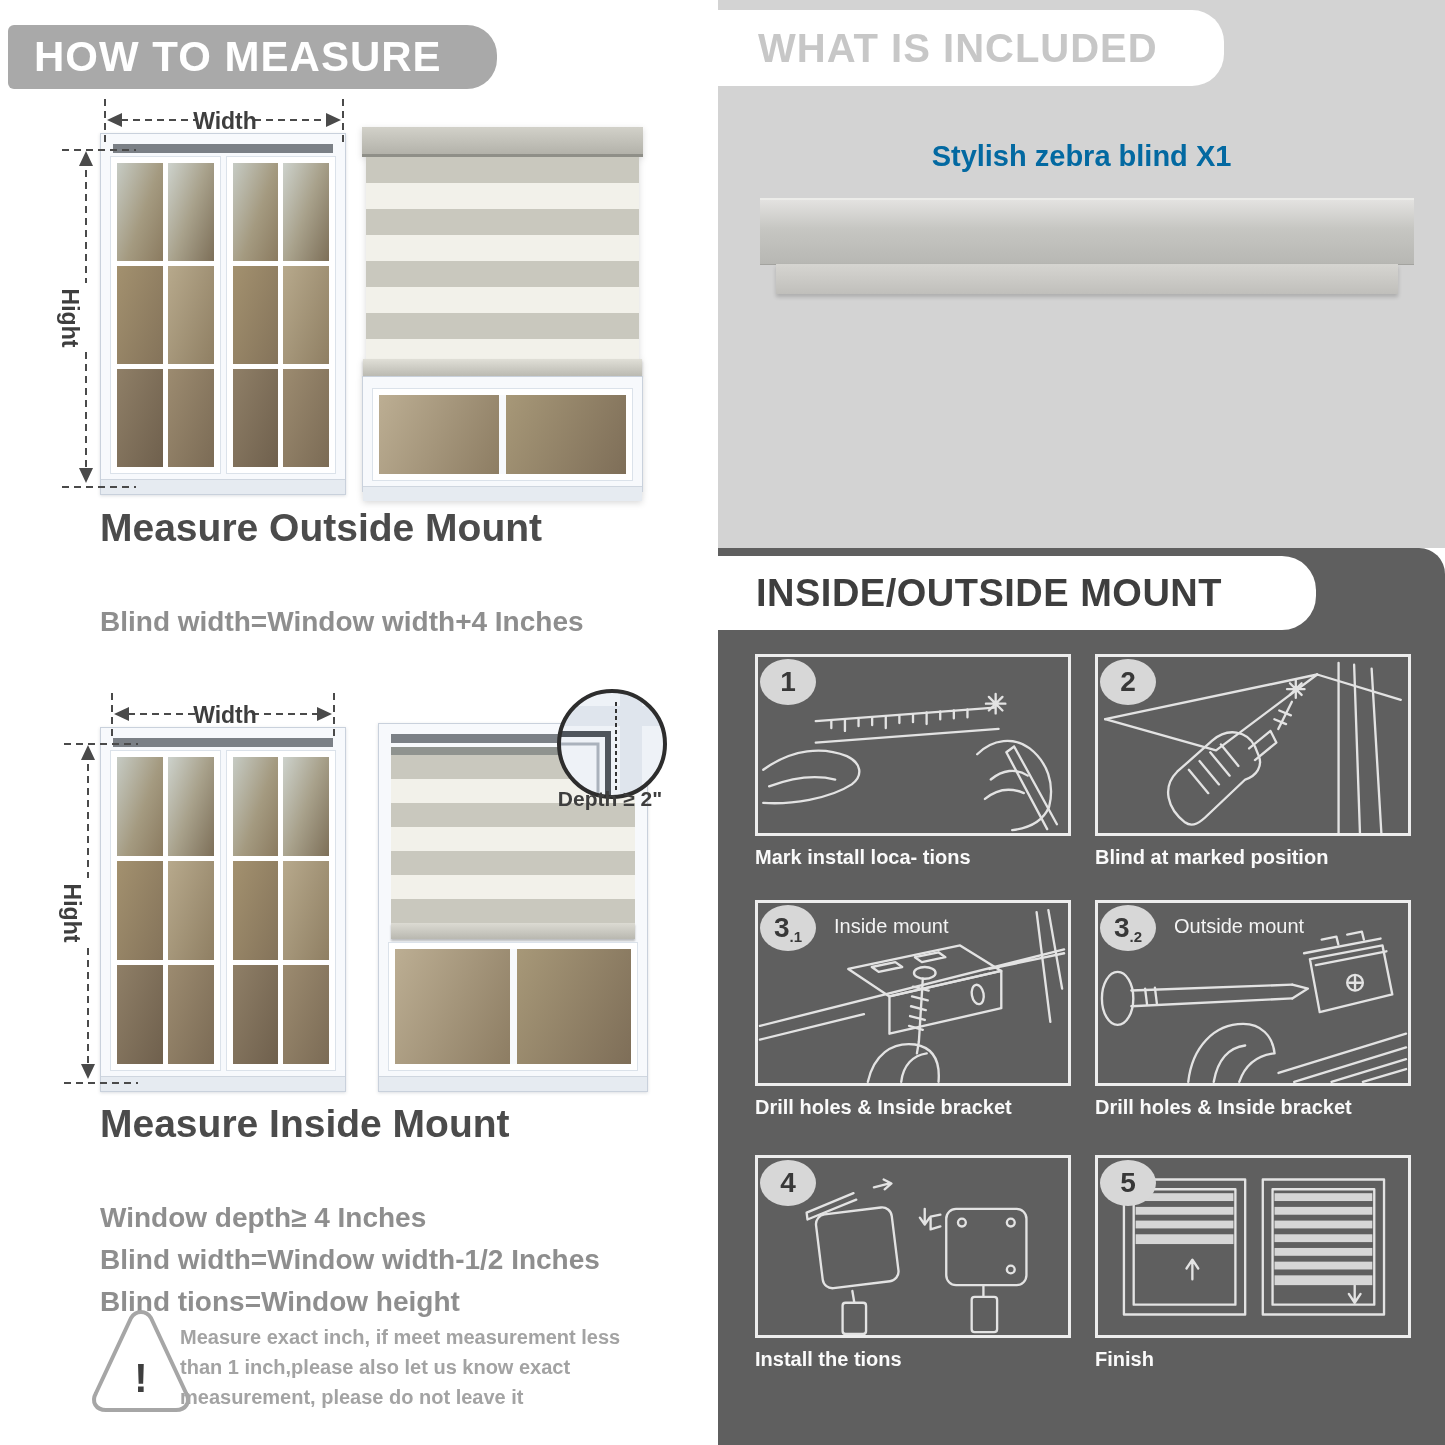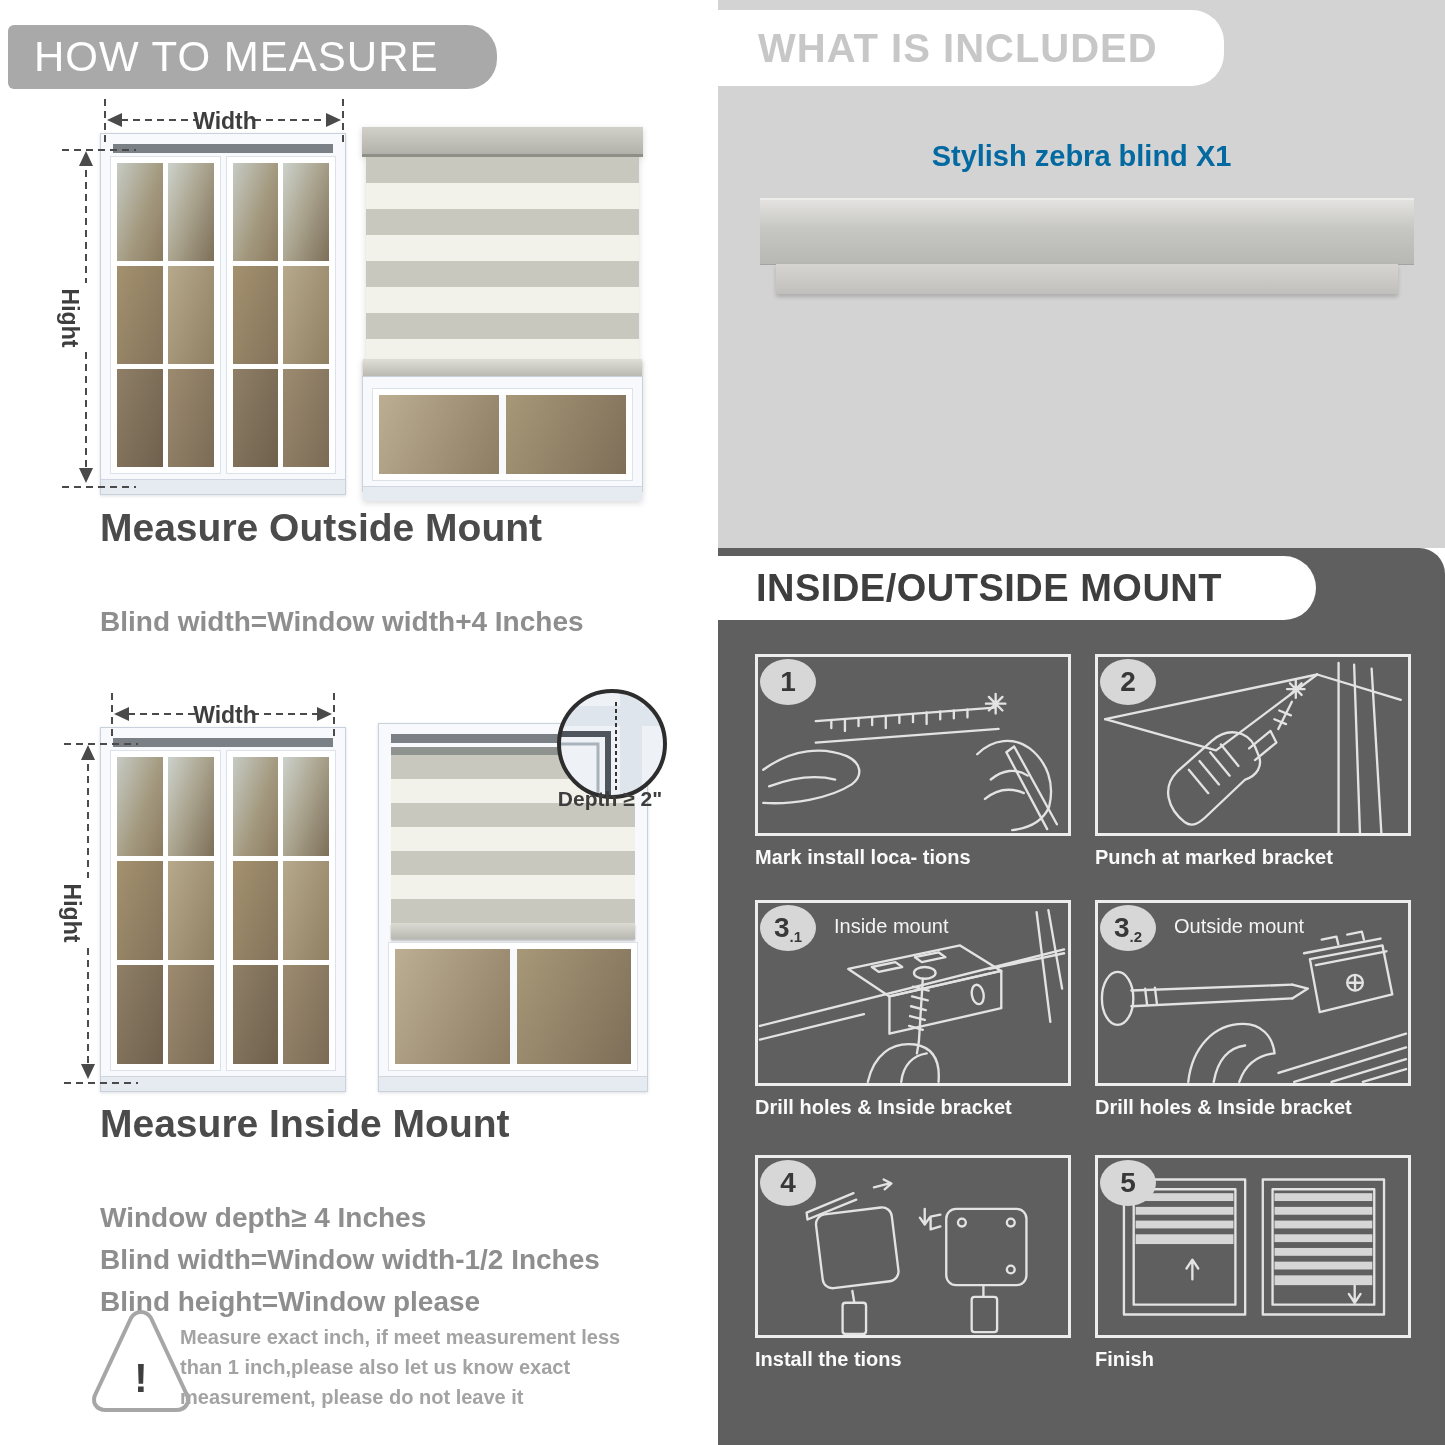--- a/index.html
+++ b/index.html
@@ -2,21 +2,21 @@
 <html><head>
 <meta charset="utf-8">
 <style>
   html,body{margin:0;padding:0;background:#fff;}
   #canvas{position:relative;width:1445px;height:1445px;background:#fff;overflow:hidden;
           font-family:"Liberation Sans",sans-serif;}
   
   .left-col{position:absolute;left:0;top:0;width:718px;height:1445px;background:#fff;}
   .banner{position:absolute;left:8px;top:25px;width:489px;height:64px;background:#a9a9a9;
           border-radius:6px 30px 30px 6px;display:flex;align-items:center;}
-  .banner span{color:#fff;font-weight:normal;font-size:42px;letter-spacing:1px;padding-left:26px;}
+  .banner span{color:#fff;font-weight:bold;font-size:42px;letter-spacing:1px;padding-left:26px;}
   .h-title{position:absolute;left:100px;color:#4b4b4b;font-weight:bold;font-size:39px;white-space:nowrap;}
   .h-line{position:absolute;left:100px;color:#8e8e8e;font-weight:bold;font-size:28px;white-space:nowrap;margin-top:44px;}
   
   .win{position:absolute;background:#f7f9fc;border:1px solid #c9d1dc;box-sizing:border-box;
        padding:10px;display:flex;flex-direction:column;box-shadow:0 1px 3px rgba(60,70,90,.18);}
   .win-top-shadow{height:9px;background:#7b8086;margin:0 2px 4px;}
   .win-body{flex:1;display:flex;gap:7px;}
   .sash{flex:1;border:6px solid #fff;outline:1px solid #dbe2ea;background:#fff;display:grid;
         grid-template-columns:1fr 1fr;grid-template-rows:1fr 1fr 1fr;gap:5px;}
   .pane{background:#9c8b70;}
@@ -54,21 +54,21 @@
   .inc-sub{position:absolute;left:0;top:140px;width:100%;text-align:center;color:#0369a1;
            font-weight:bold;font-size:29px;}
   .bar1{position:absolute;left:42px;top:198px;width:654px;height:64px;
         background:linear-gradient(180deg,#e3e2e0,#c6c6c2 45%,#b7b7b3);border-top:2px solid #ecece9;
         border-bottom:1px solid #a3a39f;}
   .bar2{position:absolute;left:58px;top:264px;width:622px;height:30px;
         background:linear-gradient(180deg,#d6d5d1,#c0bfbb);box-shadow:0 3px 4px rgba(0,0,0,.18);}
   
   .right-dark{position:absolute;left:718px;top:548px;width:727px;height:897px;background:#5f5f5f;
               border-radius:0 26px 0 0;}
-  .mnt-banner{position:absolute;left:0;top:8px;width:598px;height:64px;background:#fff;
+  .mnt-banner{position:absolute;left:0;top:8px;width:598px;height:74px;background:#fff;
               border-radius:0 34px 34px 0;display:flex;align-items:center;}
   .mnt-banner span{color:#3e3e3e;font-weight:bold;font-size:38px;letter-spacing:.5px;padding-left:38px;}
   .panel{position:absolute;width:316px;border:3px solid #ededed;box-sizing:border-box;background:#5f5f5f;}
   .panel svg{position:absolute;left:0;top:0;width:100%;height:100%;}
   .badge{position:absolute;top:2px;left:2px;min-width:44px;height:46px;padding:0 6px;border-radius:50%;
          background:#d7d7d7;color:#383838;display:flex;align-items:center;justify-content:center;z-index:3;}
   .b-main{font-weight:bold;font-size:28px;}
   .b-sub{font-weight:bold;font-size:15px;align-self:flex-end;margin-bottom:6px;}
   .b-sub:empty{display:none;}
   .panel-title{position:absolute;left:76px;top:12px;color:#f4f4f4;font-weight:normal;font-size:20px;z-index:3;}
@@ -159,21 +159,21 @@
       <div class="lower2">
         <div class="lpane"></div>
         <div class="lpane l2"></div>
       </div>
       <div class="win-sill"></div>
     </div>
 
     <div class="h-title" style="top:1102px">Measure Inside Mount</div>
     <div class="h-line" style="top:1158px">Window depth≥ 4 Inches</div>
     <div class="h-line" style="top:1200px">Blind width=Window width-1/2 Inches</div>
-    <div class="h-line" style="top:1242px">Blind height=Window please</div>
+    <div class="h-line" style="top:1242px">Blind tions=Window height</div>
 
     <svg class="dims" width="718" height="1445" viewBox="0 0 718 1445">
       <g stroke="#4a4a4a" stroke-width="2" stroke-dasharray="7 5" fill="none">
         <line x1="105" y1="99" x2="105" y2="146"></line>
           <line x1="343" y1="99" x2="343" y2="146"></line>
         <line x1="121" y1="120" x2="196" y2="120"></line>
           <line x1="254" y1="120" x2="329" y2="120"></line>
         <line x1="62" y1="150" x2="136" y2="150"></line>
           <line x1="62" y1="487" x2="136" y2="487"></line>
         <line x1="86" y1="158" x2="86" y2="283"></line>
@@ -279,21 +279,21 @@
           <path d="M246,6 L246,181 M262,8 L268,181 M280,12 L290,181"></path>
           <path d="M88,170 C70,156 64,134 80,118 L116,86 C132,72 152,76 160,92 L164,102 C168,112 162,122 150,126 L112,162 C104,170 96,176 88,170 Z"></path>
           <path d="M92,116 l20,24 M103,107 l20,24 M114,98 l20,24 M125,90 l18,22"></path>
           <path d="M154,94 L176,76 M160,106 L182,88 M176,76 L182,88"></path>
           <path d="M184,74 L198,46"></path>
             <path d="M180,64 l12,5 M185,55 l12,5"></path>
           <path d="M202,24 v18 M193,33 h18 M196,27 l12,12 M208,27 l-12,12"></path>
         </g>
       </svg>
     </div>
-    <div class="caption" style="left:377px;top:298px">Punch at  marked bracket</div>
+    <div class="caption" style="left:377px;top:298px">Blind at  marked position</div>
 
     <div class="panel" style="left:37px;top:352px;height:186px">
       <div class="badge">
         <span class="b-main">3</span>
         <span class="b-sub">.1</span>
       </div>
       <div class="panel-title">Inside mount</div>
       <svg viewBox="0 0 316 181">
         <g class="lineart">
           <path d="M2,124 L312,46 M2,138 L108,112 M236,66 L312,50"></path>

